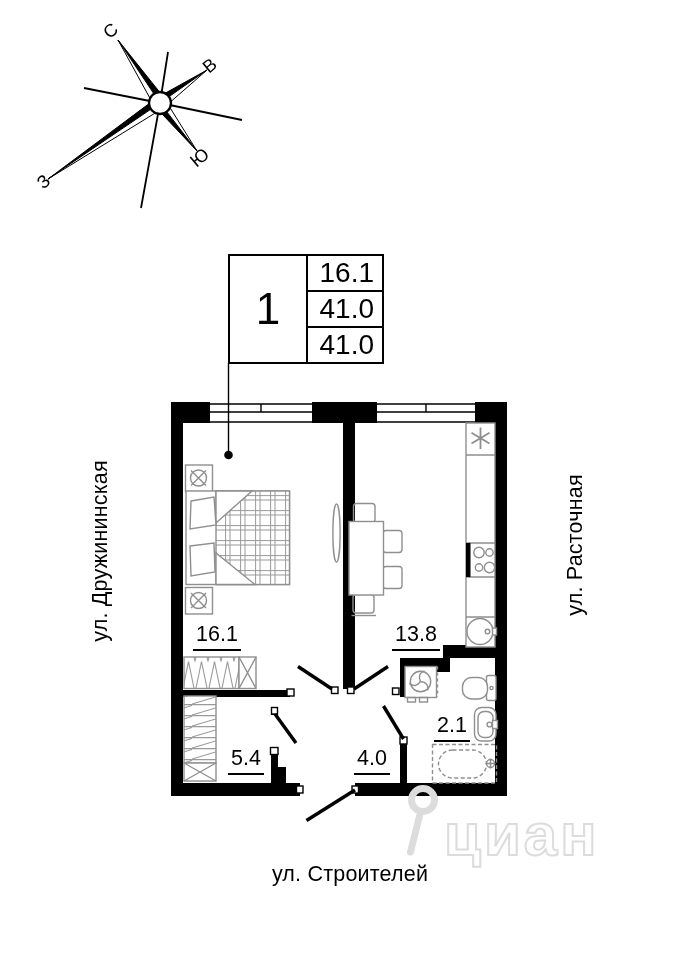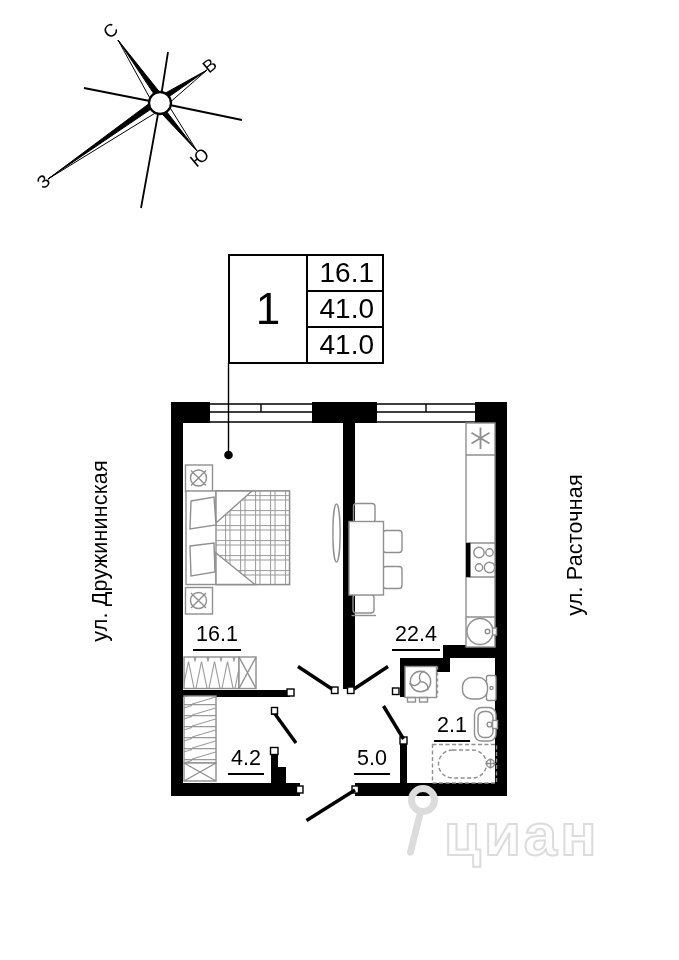--- a/index.html
+++ b/index.html
@@ -218,31 +218,32 @@
       </g>
       <text x="444" y="855" font-size="60" font-weight="bold" letter-spacing="3" font-family="Liberation Sans, DejaVu Sans, sans-serif" fill="none" stroke="#dcdcdc" stroke-width="2">циан</text>
     </g>
   </svg>
 
   <div class="cdir" style="left:111px;top:31px">С</div>
   <div class="cdir" style="left:210px;top:66px">В</div>
   <div class="cdir" style="left:200px;top:158px">Ю</div>
   <div class="cdir" style="left:44px;top:182px">З</div>
 
+  <div class="lbl lbl-ctr" style="left:350px;top:862px">ул. Строителей</div>
   <div class="lbl lbl-rot" style="left:100px;top:551px">ул. Дружининская</div>
   <div class="lbl lbl-rot" style="left:575px;top:545px">ул. Расточная</div>
 
   <div class="info-table">
     <div class="it-left">1</div>
     <div class="it-right">
       <div class="it-cell first">16.1</div>
       <div class="it-cell">41.0</div>
       <div class="it-cell">41.0</div>
     </div>
   </div>
 
   <div class="room-lbl" style="left:193px;top:622px">16.1</div>
-  <div class="room-lbl" style="left:392px;top:622px">22.4</div>
-  <div class="room-lbl" style="left:228px;top:746px">4.2</div>
-  <div class="room-lbl" style="left:354px;top:746px">5.0</div>
+  <div class="room-lbl" style="left:392px;top:622px">13.8</div>
+  <div class="room-lbl" style="left:228px;top:746px">5.4</div>
+  <div class="room-lbl" style="left:354px;top:746px">4.0</div>
   <div class="room-lbl" style="left:434px;top:713px">2.1</div>
 
 </div>
 
 </body></html>

